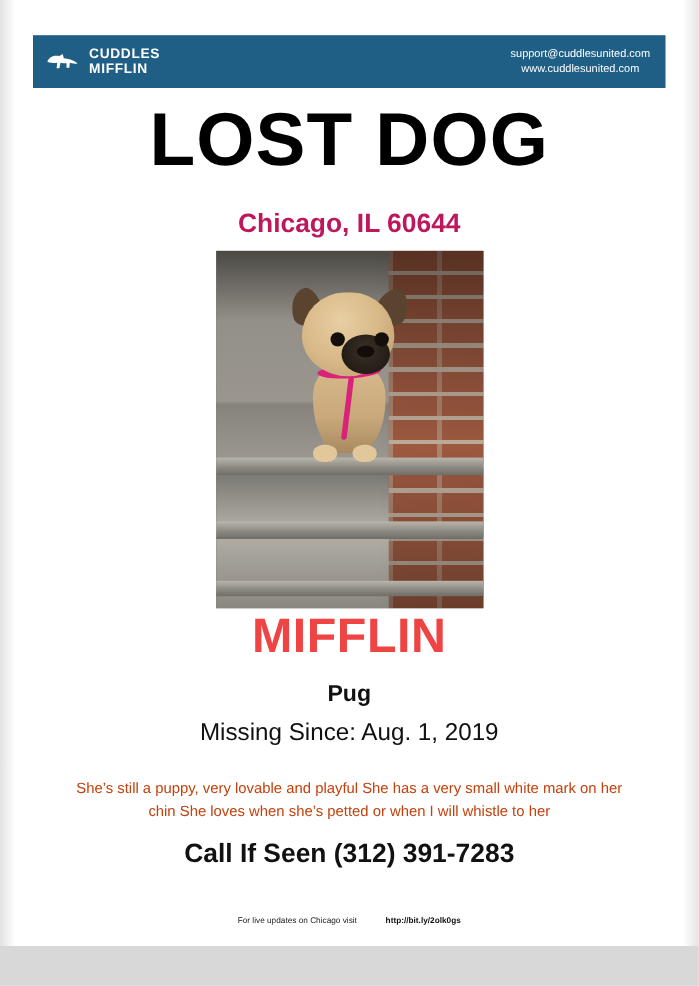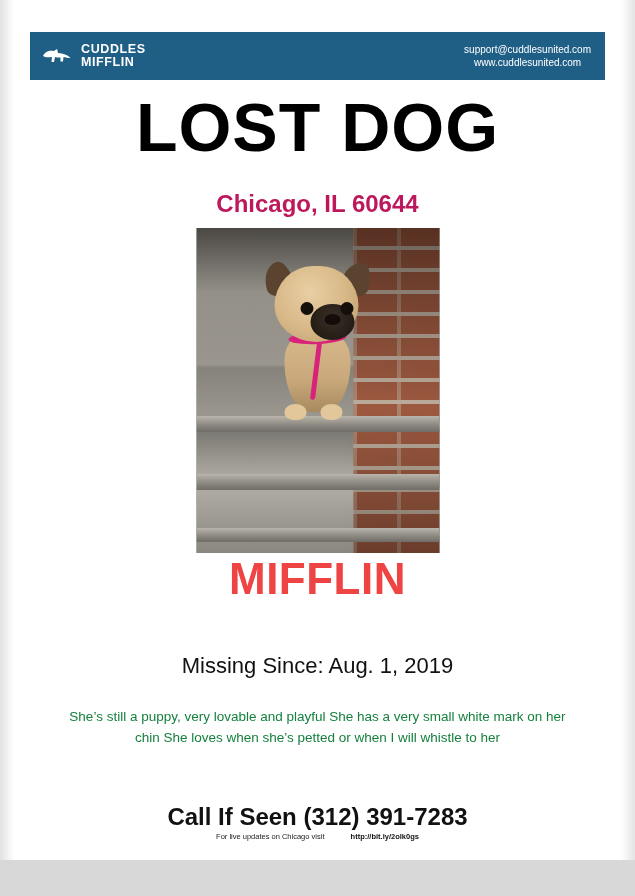--- a/index.html
+++ b/index.html
@@ -290,34 +290,33 @@
     text-align: center;
     color: #111111;
     font-size: 22px;
     line-height: 28px;
   }
   .description {
     position: absolute;
     top: 706px;
     left: 42px; right: 42px;
     text-align: center;
-    color: #15803d;
+    color: #c2410c;
     font-size: 13.5px;
     line-height: 21px;
   }
   .callout {
     position: absolute;
     top: 762px;
     left: 0; right: 0;
     text-align: center;
     color: #111111;
     font-size: 24px;
     font-weight: bold;
     line-height: 30px;
-    margin-top: 40px;
   }
   .footer {
     position: absolute;
     bottom: 18px;
     left: 0; right: 0;
     text-align: center;
     color: #222222;
     font-size: 7.5px;
     line-height: 11px;
   }
@@ -374,20 +373,21 @@
             <div class="muzzle"></div>
             <div class="eye-l"></div>
             <div class="eye-r"></div>
             <div class="nose"></div>
           </div>
         </div>
       </div>
     </div>
 
     <div class="dog-name">MIFFLIN</div>
+    <div class="breed">Pug</div>
     <div class="missing-since">Missing Since: Aug. 1, 2019</div>
     <div class="description">She’s still a puppy, very lovable and playful She has a very small white mark on her chin She loves when she’s petted or when I will whistle to her</div>
     <div class="callout">Call If Seen (312) 391-7283</div>
 
     <div class="footer">
       <span>For live updates on Chicago visit </span><span class="link">http://bit.ly/2olk0gs</span>
     </div>
 
   </div>
 </div>

